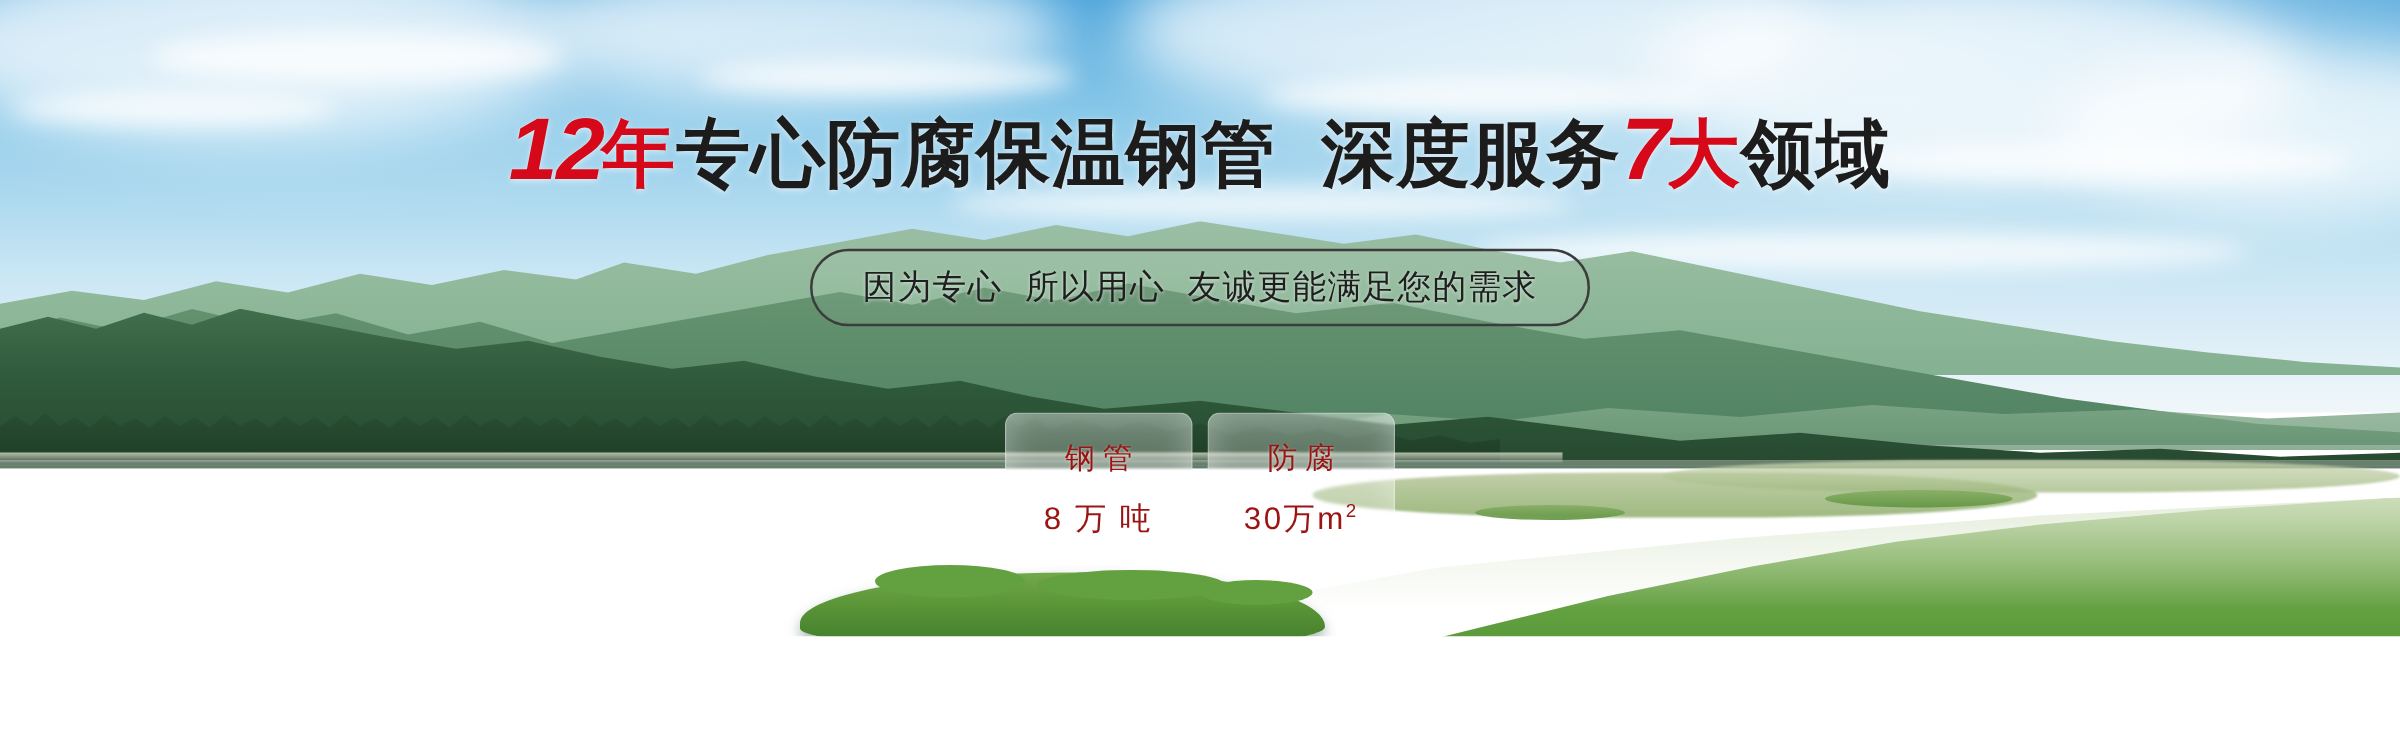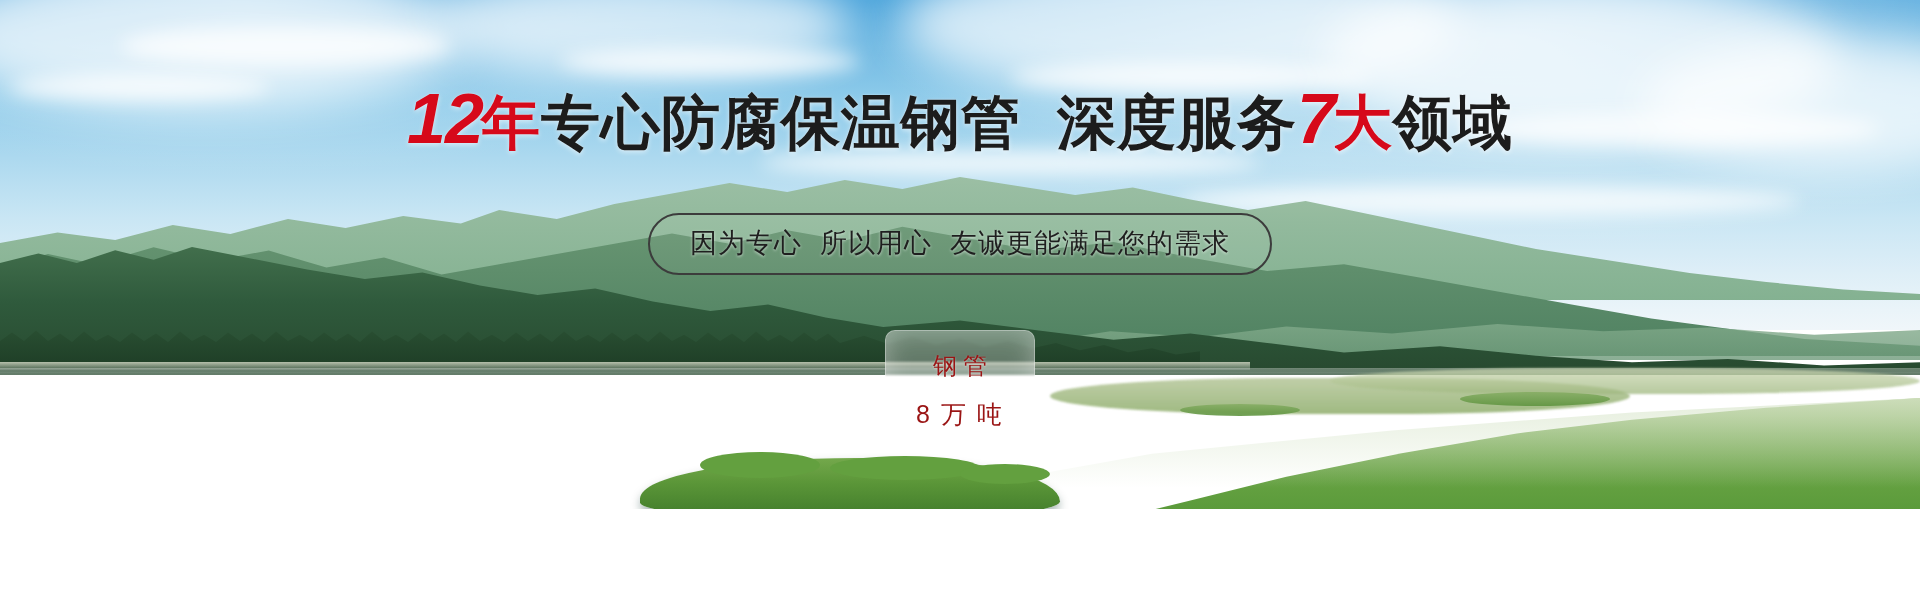--- a/index.html
+++ b/index.html
@@ -200,21 +200,21 @@
     font-size:70px;
     font-style:italic;
     font-weight:bold;
     letter-spacing:-1px;
     margin-right:-2px;
   }
   .headline .red{ color:#d6091a; }
   .headline .gap{ display:inline-block; width:36px; }
 
   .subpill{
-    position:absolute; top:213px; left:50%; transform:translateX(-50%);
+    position:absolute; top:199px; left:50%; transform:translateX(-50%);
     padding:10px 40px 12px;
     border:2px solid #3c3c3c;
     border-radius:32px;
     font-size:27px;
     color:#1f1f1f;
     white-space:nowrap;
     letter-spacing:1px;
     background:rgba(255,255,255,.06);
     text-shadow:0 1px 3px rgba(255,255,255,.6);
     font-family:Liberation Mono, monospace;
@@ -303,17 +303,21 @@
     <span>因为专心</span><span class="sp"></span><span>所以用心</span><span class="sp"></span><span>友诚更能满足您的需求</span>
   </div>
 
   <div class="cards">
 
     <div class="card">
       <div class="c-title">钢管</div>
       <div class="c-value"><span>8 万 吨</span></div>
     </div>
 
+    <div class="card">
+      <div class="c-title">防腐</div>
+      <div class="c-value"><span>30万m</span><sup>2</sup></div>
+    </div>
 
 
   </div>
 
 </div>
 
 </body></html>

